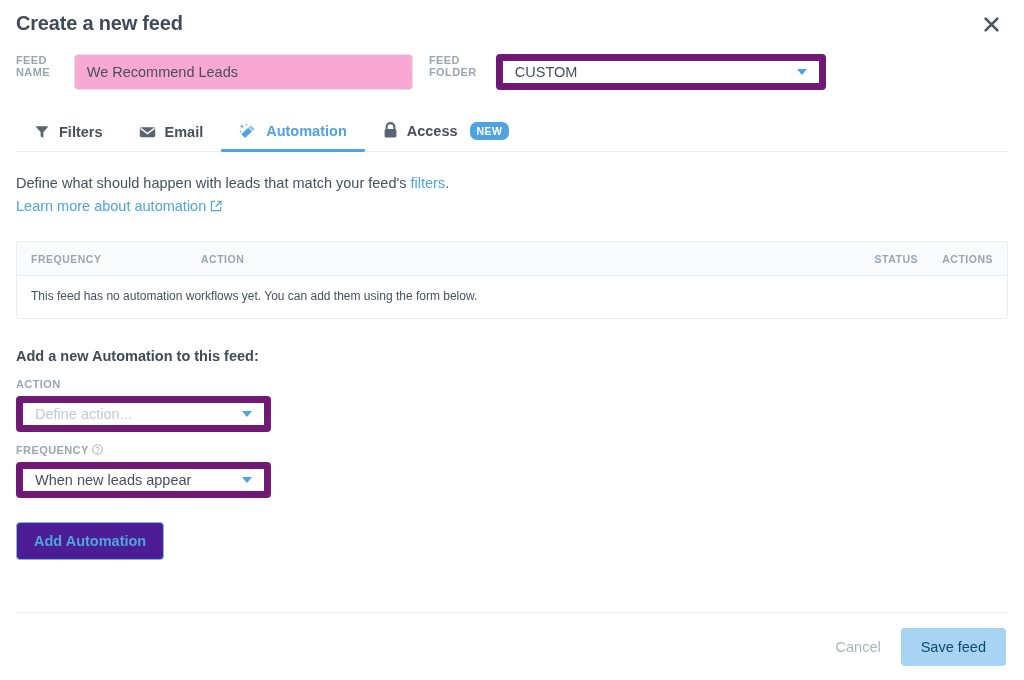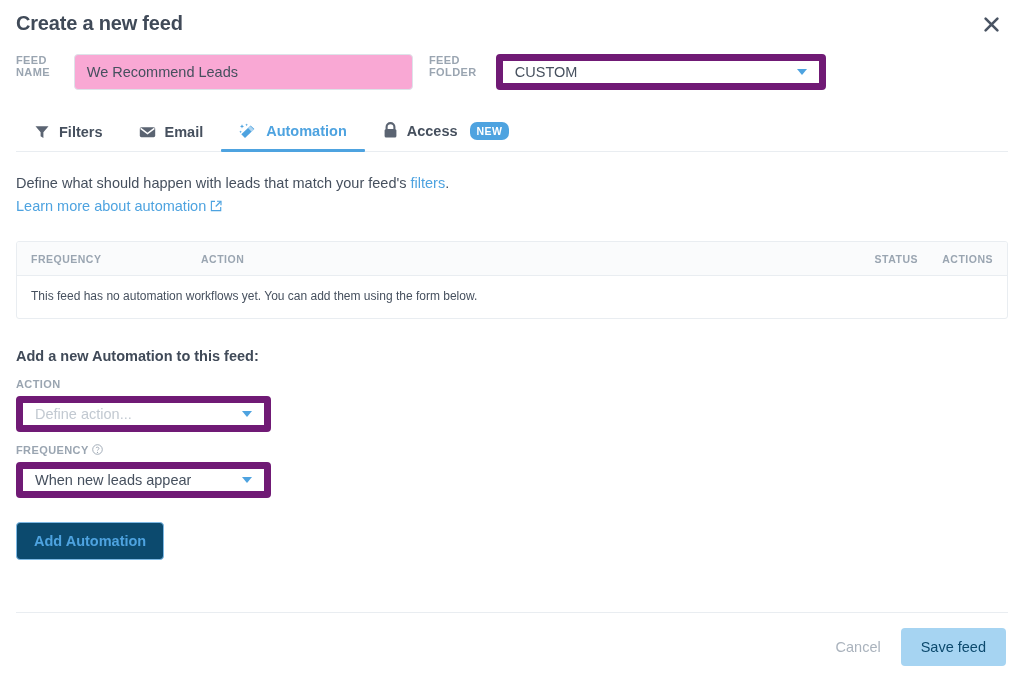--- a/index.html
+++ b/index.html
@@ -120,21 +120,21 @@
   
   .add-title {
     margin-top: 29px; font-size: 14.5px; font-weight: bold; color: #404a58;
   }
   .form-field { margin-top: 14px; width: 255px; }
   .form-field.freq { margin-top: 12px; }
 
   .add-btn {
     margin-top: 24px; display: inline-flex; align-items: center; justify-content: center;
     height: 38px; padding: 0 17px; border: 1px solid #7db9e5; border-radius: 4px;
-    color: #4ea3e0; font-size: 14.5px; font-weight: bold; background: #0c4a6e;
+    color: #4ea3e0; font-size: 14.5px; font-weight: bold; background: #4c1d95;
     cursor: pointer; font-family: "Liberation Sans", sans-serif;
   }
 
   
   .footer {
     position: absolute; left: 16px; right: 16px; bottom: 0; height: 68px;
     border-top: 1px solid #e9edf1;
     display: flex; align-items: center; justify-content: flex-end; gap: 4px;
   }
   .cancel-btn {

